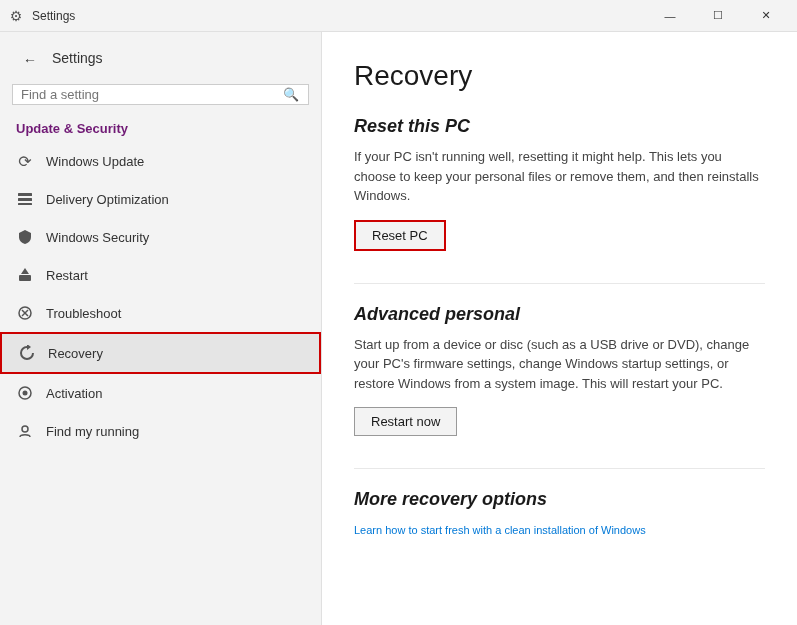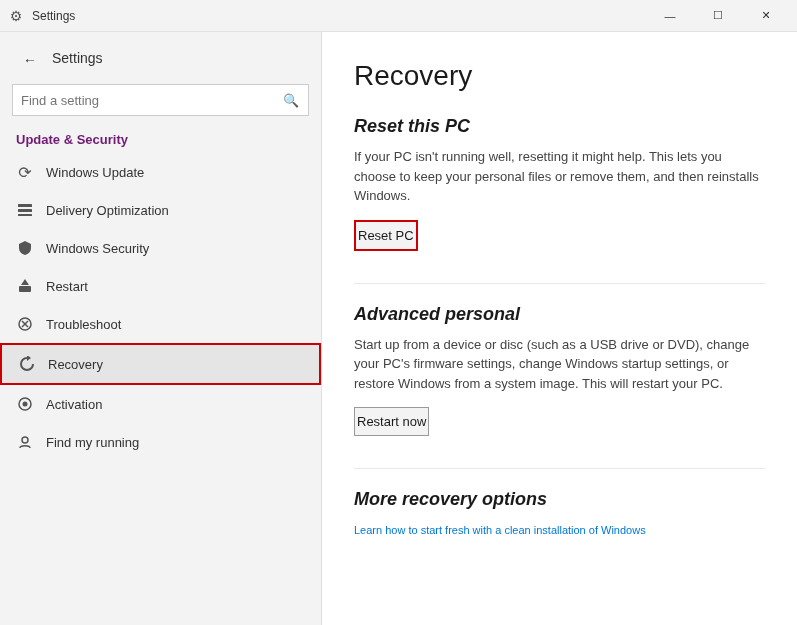--- a/index.html
+++ b/index.html
@@ -93,21 +93,21 @@
       color: #333;
       font-weight: 400;
     }
     .search-box {
       margin: 8px 12px;
       display: flex;
       align-items: center;
       background: white;
       border: 1px solid #ccc;
       padding: 4px 8px;
-      height: 32px;
+      height: 21px;
     }
     .search-input {
       border: none;
       outline: none;
       flex: 1;
       font-size: 13px;
       color: #999;
       background: transparent;
     }
     .search-icon {
@@ -176,21 +176,21 @@
     }
     .section-desc {
       font-size: 13px;
       color: #444;
       line-height: 1.5;
       margin-bottom: 14px;
       max-width: 420px;
     }
     .action-btn {
       display: inline-block;
-      padding: 6px 2px;
+      padding: 6px 16px;
       background: #f3f3f3;
       border: 1px solid #999;
       font-size: 13px;
       cursor: pointer;
       color: #1a1a1a;
       margin-bottom: 28px;
     }
     .action-btn.highlighted {
       border: 2px solid #cc0000;
     }

